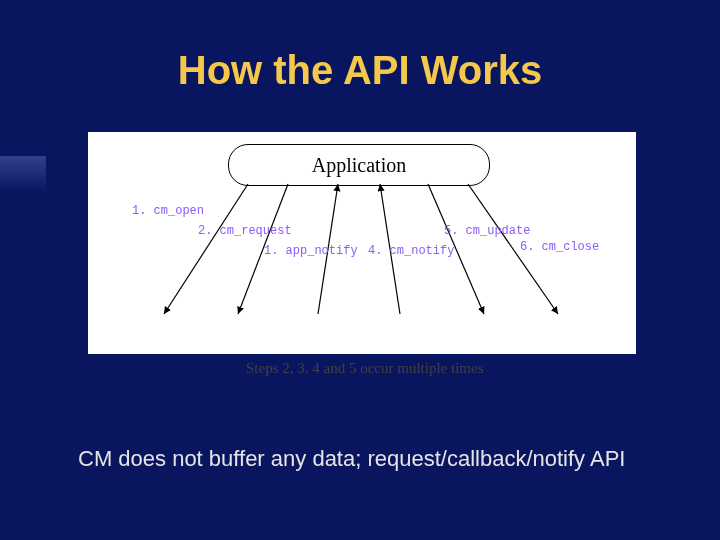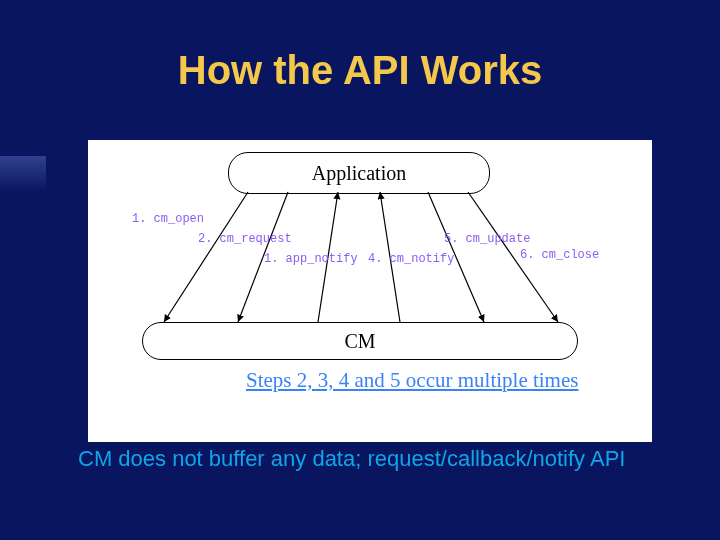--- a/index.html
+++ b/index.html
@@ -22,26 +22,25 @@
     top: 48px;
     left: 0;
     width: 100%;
     text-align: center;
     color: #f4c84a;
     font-size: 40px;
     font-weight: bold;
   }
   .diagram-area {
     position: absolute;
-    top: 140px;
+    top: 132px;
     left: 88px;
     width: 548px;
-    height: 302px;
+    height: 222px;
     background: #ffffff;
-    padding-left: 16px;
   }
   .box {
     position: absolute;
     border: 1px solid #000;
     border-radius: 20px;
     background: #fff;
     display: flex;
     align-items: center;
     justify-content: center;
     font-family: "Times New Roman", Times, serif;
@@ -69,39 +68,38 @@
   }
   .l1 { left: 44px;  top: 72px; }
   .l2 { left: 110px; top: 92px; }
   .l3 { left: 176px; top: 112px; }
   .l4 { left: 280px; top: 112px; }
   .l5 { left: 356px; top: 92px; }
   .l6 { left: 432px; top: 72px; margin-top: 36px; }
   .caption {
     position: absolute;
     font-family: "Times New Roman", Times, serif;
-    font-size: 21px;
-    color: #3b82f6;
+    font-size: 15px;
+    color: #404040;
     left: 158px;
     top: 228px;
-    text-decoration: underline;
   }
   .arrows {
     position: absolute;
     left: 0;
     top: 0;
     width: 548px;
     height: 255px;
     pointer-events: none;
   }
   .footer {
     position: absolute;
     left: 78px;
     top: 446px;
-    color: #0ea5e9;
+    color: #e5e5e5;
     font-size: 22px;
   }
   .side-gradient {
     position: absolute;
     left: 0;
     top: 156px;
     width: 46px;
     height: 36px;
     background: linear-gradient(180deg, rgba(80,100,180,0.55) 0%, rgba(10,21,96,0.0) 100%);
   }
@@ -114,23 +112,20 @@
   <div class="side-gradient"></div>
 
   <div class="title">How the API Works</div>
 
   <div class="diagram-area">
 
     <div class="box box-app">
       <span>Application</span>
     </div>
 
-    <div class="box box-cm">
-      <span>CM</span>
-    </div>
 
     <svg class="arrows" viewBox="0 0 548 255">
       <defs>
         <marker id="ah" markerWidth="8" markerHeight="8" refX="6" refY="3" orient="auto">
           <path d="M0,0 L6,3 L0,6 Z" fill="#000"></path>
         </marker>
       </defs>
       <line x1="160" y1="52" x2="76" y2="182" stroke="#000" stroke-width="1.2" marker-end="url(#ah)"></line>
       <line x1="200" y1="52" x2="150" y2="182" stroke="#000" stroke-width="1.2" marker-end="url(#ah)"></line>
       <line x1="230" y1="182" x2="250" y2="52" stroke="#000" stroke-width="1.2" marker-end="url(#ah)"></line>

